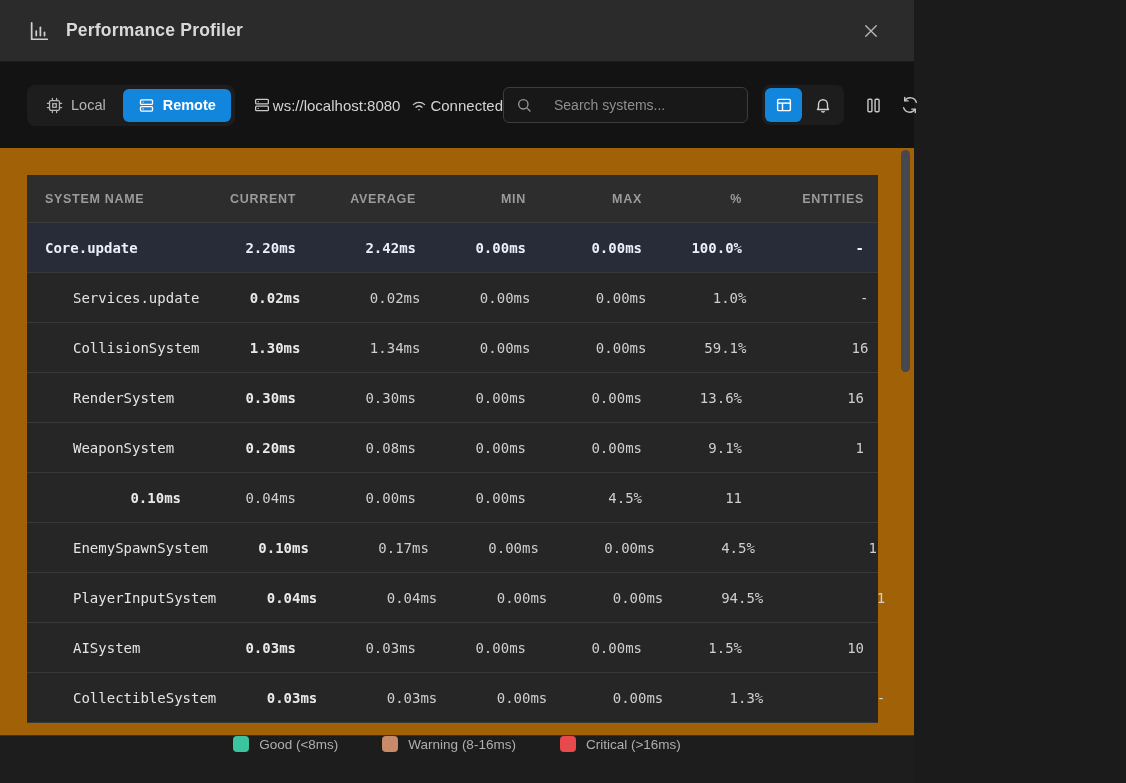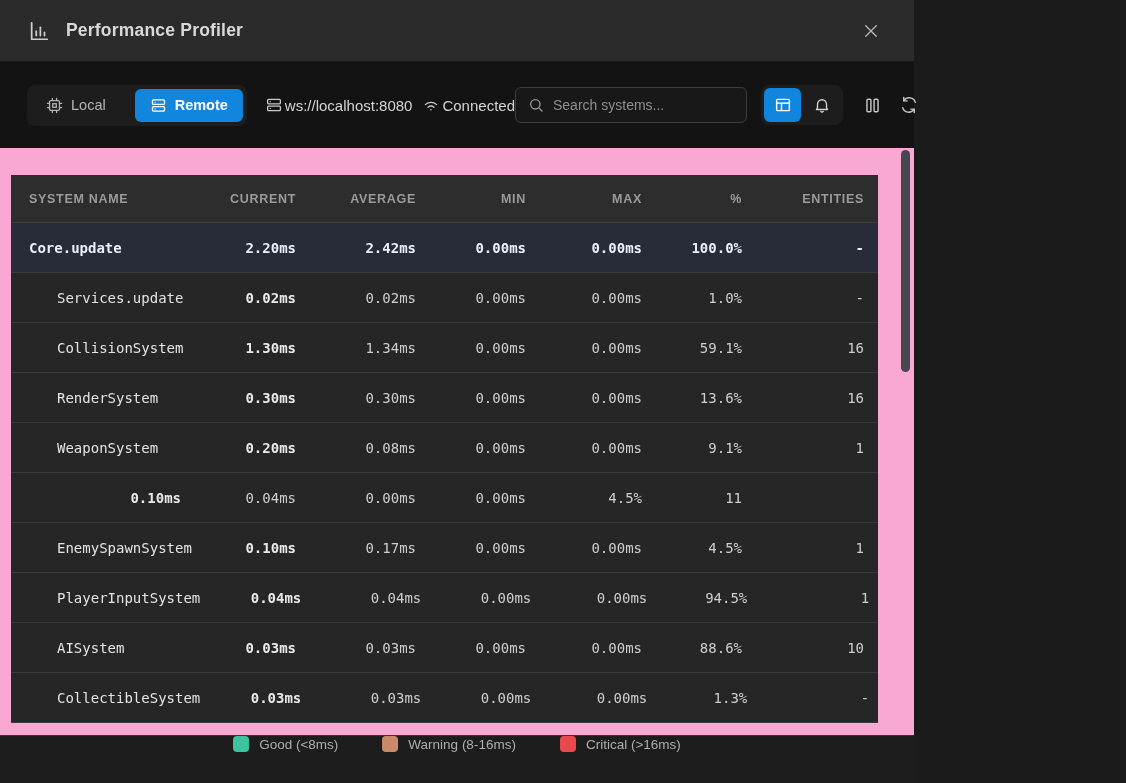--- a/index.html
+++ b/index.html
@@ -11,43 +11,43 @@
   
   .titlebar { height:62px; flex:0 0 62px; background:#2b2b2b; display:flex; align-items:center; padding:0 28px; border-bottom:1px solid #1a1a1a; }
   .titlebar .app-icon { width:22px; height:22px; color:#cfcfcf; margin-right:16px; }
   .titlebar .title { font-size:17.5px; font-weight:700; color:#d9d9d9; letter-spacing:.2px; }
   .titlebar .spacer { flex:1; }
   .close-btn { width:30px; height:30px; display:flex; align-items:center; justify-content:center; color:#b9b9b9; cursor:pointer; background:none; border:none; }
   .close-btn svg { width:18px; height:18px; }
 
   
   .toolbar { height:86px; flex:0 0 86px; background:#131313; display:flex; align-items:center; padding:0 27px; }
-  .mode-group { background:#1d1d1d; border-radius:8px; padding:4px; display:flex; gap:14px; align-items:flex-end; }
+  .mode-group { background:#1d1d1d; border-radius:8px; padding:4px; display:flex; gap:2px; align-items:flex-end; }
   .tb-btn { display:flex; align-items:center; gap:8px; border:none; background:transparent; color:#b5b5b5; font-family:"Liberation Sans", sans-serif; font-size:14.5px; padding:8px 15px; border-radius:6px; cursor:pointer; }
   .tb-btn svg { width:17px; height:17px; }
   .tb-btn.active { background:#1285dc; color:#ffffff; font-weight:700; }
   .conn-info { display:flex; align-items:flex-start; margin-left:18px; font-size:15px; color:#d4d4d4; }
   .conn-info svg { width:18px; height:18px; color:#c9c9c9; flex:0 0 auto; }
   .conn-info .endpoint { margin-right:10px; display:flex; align-items:center; gap:2px; }
   .conn-info .status { display:flex; align-items:center; gap:2px; }
   .toolbar .spacer { flex:1; }
-  .search-box { width:247px; height:36px; background:#181818; border:1px solid #3d3d41; border-radius:6px; display:flex; align-items:center; padding:0 12px; gap:9px; }
+  .search-box { width:247px; height:36px; background:#181818; border:1px solid #3d3d41; border-radius:6px; display:flex; align-items:center; padding:0 12px; gap:22px; }
   .search-box svg { width:16px; height:16px; color:#9a9a9a; flex:0 0 auto; }
   .search-box input { flex:1; background:transparent; border:none; outline:none; color:#d6d6d6; font-size:14px; font-family:"Liberation Sans", sans-serif; }
   .search-box input::placeholder { color:#8f8f8f; }
   .view-group { background:#1d1d1d; border-radius:8px; padding:3px; display:flex; gap:2px; margin-left:14px; }
   .icon-btn { width:37px; height:34px; display:flex; align-items:center; justify-content:center; background:transparent; border:none; border-radius:6px; color:#d2d2d2; cursor:pointer; }
   .icon-btn svg { width:18px; height:18px; }
   .icon-btn.active { background:#1285dc; color:#fff; }
   .plain-btn { background:none; border:none; color:#c6c6c6; cursor:pointer; display:flex; align-items:center; justify-content:center; }
   .pause-btn { margin-left:20px; } .pause-btn svg { width:19px; height:19px; }
   .refresh-btn { margin-left:18px; } .refresh-btn svg { width:18px; height:18px; }
 
   
-  .content { flex:1; background:#f9a8d4; padding:27px 36px 0 11px; position:relative; overflow:hidden; }
+  .content { flex:1; background:#a16207; padding:27px 36px 0 27px; position:relative; overflow:hidden; }
   .sys-table { width:100%; }
   .t-head { display:grid; grid-template-columns:1fr 115px 120px 110px 116px 100px 122px; height:48px; align-items:center; background:#2d2d2d; border-bottom:1px solid #3b3b3b; font-size:12.5px; font-weight:700; letter-spacing:.7px; color:#9b9b9b; }
   .t-head .hc { padding-right:14px; text-align:right; cursor:pointer; }
   .t-head .hc.name { text-align:left; padding-left:18px; }
   .t-row { display:grid; grid-template-columns:1fr 115px 120px 110px 116px 100px 122px; height:50px; align-items:center; background:#262626; border-bottom:1px solid #393939; font-family:"DejaVu Sans Mono", monospace; font-size:14px; color:#cfcfcf; cursor:pointer; }
   .t-row .cell { text-align:right; padding-right:14px; white-space:nowrap; }
   .t-row .cell.name { text-align:left; padding-left:18px; padding-right:0; color:#e4e4e4; }
   .t-row.indent .cell.name { padding-left:46px; }
   .t-row .cell.current { font-weight:700; color:#e9e9e9; }
   .t-row.highlight { background:#282b38; }
@@ -268,21 +268,21 @@
     <div class="cell max">0.00ms</div>
     <div class="cell percent">94.5%</div>
     <div class="cell entities">1</div>
   </div>
           <div class="t-row indent">
     <div class="cell name">AISystem</div>
     <div class="cell current">0.03ms</div>
     <div class="cell average">0.03ms</div>
     <div class="cell min">0.00ms</div>
     <div class="cell max">0.00ms</div>
-    <div class="cell percent">88.6%</div>
+    <div class="cell percent">1.5%</div>
     <div class="cell entities">10</div>
   </div>
           <div class="t-row indent">
     <div class="cell name">CollectibleSystem</div>
     <div class="cell current">0.03ms</div>
     <div class="cell average">0.03ms</div>
     <div class="cell min">0.00ms</div>
     <div class="cell max">0.00ms</div>
     <div class="cell percent">1.3%</div>
     <div class="cell entities">-</div>

